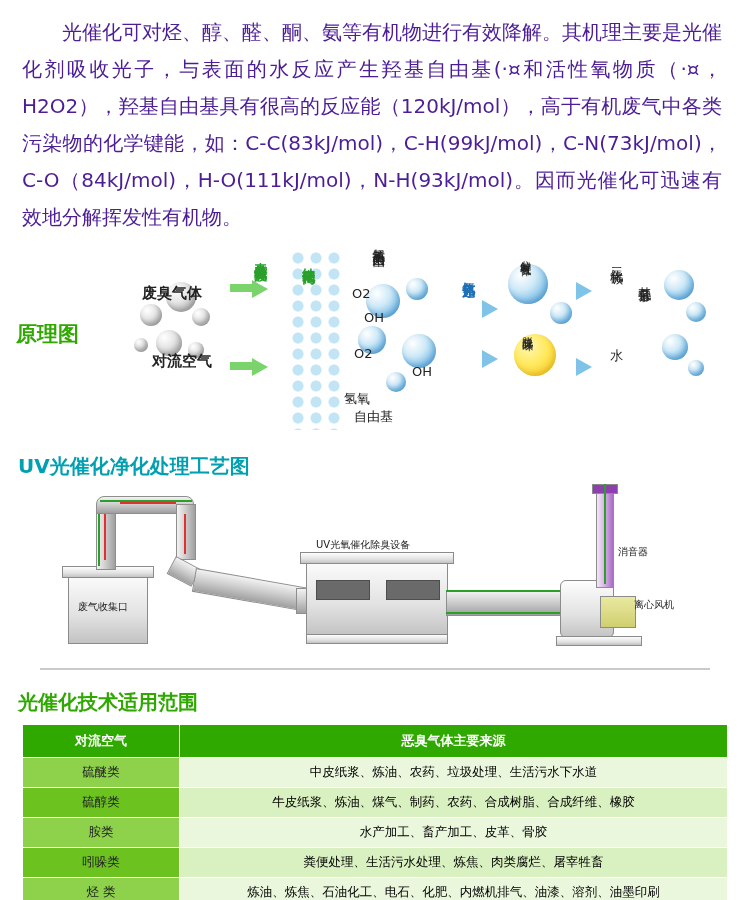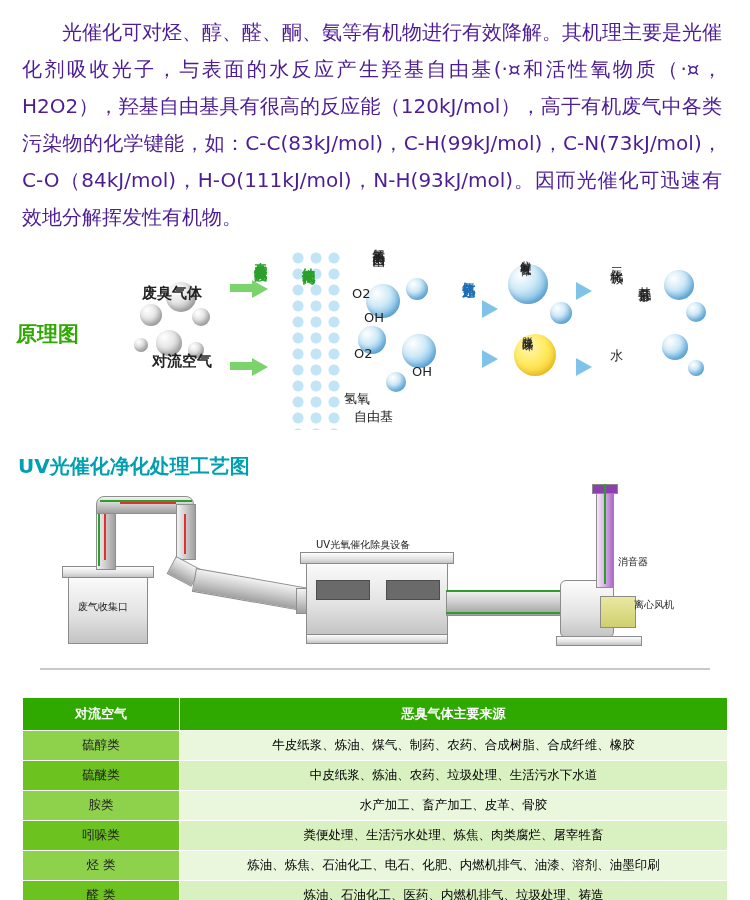--- a/index.html
+++ b/index.html
@@ -308,42 +308,43 @@
     <div class="greenline" style="left:446px; top:128px; width:118px; height:2px;"></div>
 
     <div class="box-gray" style="left:560px; top:96px; width:52px; height:56px; border-radius:6px;"></div>
     <div class="box-gray" style="left:600px; top:112px; width:34px; height:30px; background:linear-gradient(180deg,#e9e9a0,#cfcf70);"></div>
     <div class="box-gray" style="left:556px; top:152px; width:84px; height:8px;"></div>
     <div class="lbl" style="left:634px; top:114px;">离心风机</div>
 
     <div class="duct v" style="left:596px; top:2px; width:16px; height:100px; background:linear-gradient(90deg,#f3e6f7,#d9b4e6 45%,#a96bc6);"></div>
     <div class="box-gray" style="left:592px; top:0px; width:24px; height:8px; background:#8e3fae;"></div>
     <div class="greenline" style="left:604px; top:0px; width:2px; height:100px; background:#2aa02a;"></div>
-    <div class="lbl" style="left:618px; top:71px;text-align:center;">消音器</div>
+    <div class="lbl" style="left:618px; top:61px;text-align:center;">消音器</div>
 
     <div style="position:absolute; left:40px; top:184px; width:670px; height:2px; background:#c9c9c9;"></div>
   </div>
 
+  <div class="section-title">光催化技术适用范围</div>
 
   <div class="table-wrap">
     <table>
       <thead>
         <tr>
           <th>对流空气</th>
           <th>恶臭气体主要来源</th>
         </tr>
       </thead>
       <tbody>
         <tr>
+          <td class="name">硫醚类</td>
+          <td class="src">中皮纸浆、炼油、农药、垃圾处理、生活污水下水道</td>
+        </tr>
+        <tr>
           <td class="name">硫醇类</td>
           <td class="src">牛皮纸浆、炼油、煤气、制药、农药、合成树脂、合成纤维、橡胶</td>
-        </tr>
-        <tr>
-          <td class="name">硫醚类</td>
-          <td class="src">中皮纸浆、炼油、农药、垃圾处理、生活污水下水道</td>
         </tr>
         <tr>
           <td class="name">胺类</td>
           <td class="src">水产加工、畜产加工、皮革、骨胶</td>
         </tr>
         <tr>
           <td class="name">吲哚类</td>
           <td class="src">粪便处理、生活污水处理、炼焦、肉类腐烂、屠宰牲畜</td>
         </tr>
         <tr>

